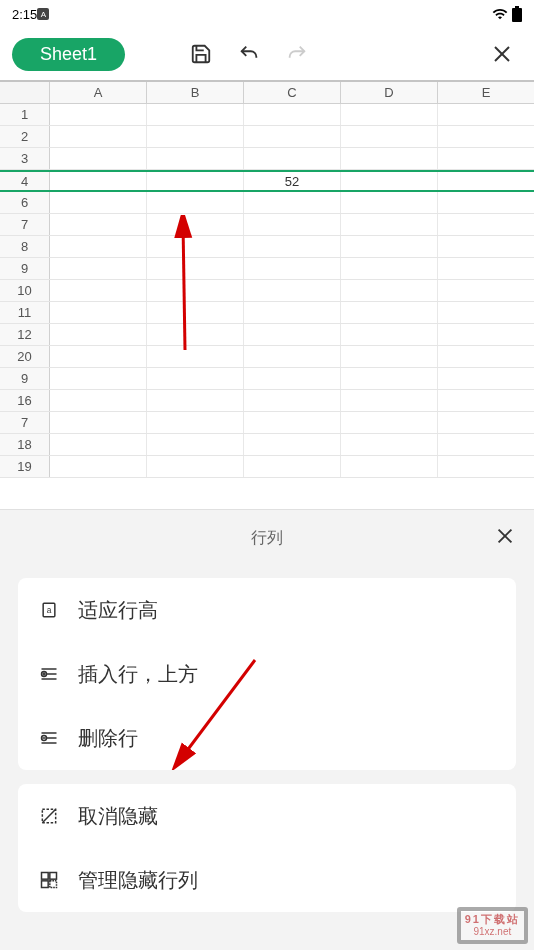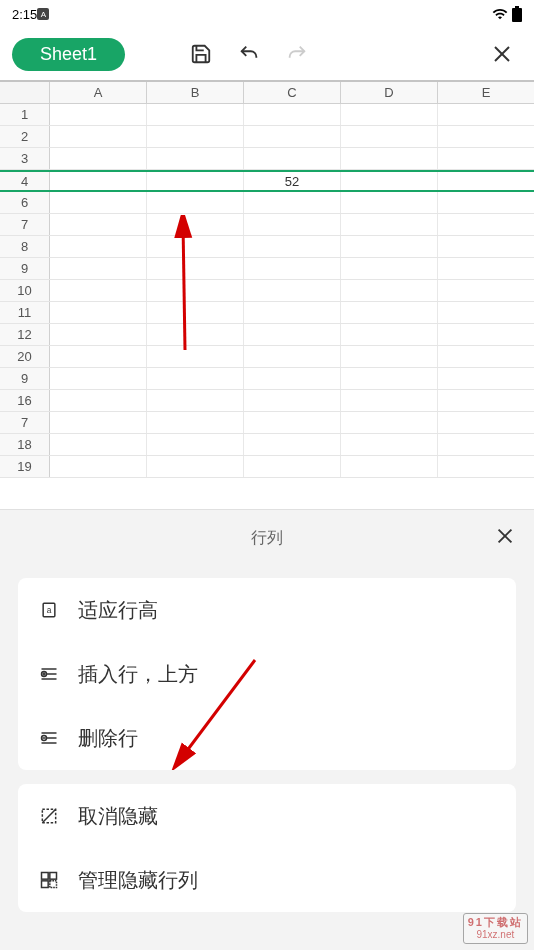--- a/index.html
+++ b/index.html
@@ -203,21 +203,21 @@
       left: 170px;
       top: 650px;
     }
     .watermark {
       position: absolute;
       right: 6px;
       bottom: 6px;
       opacity: 0.6;
     }
     .watermark-box {
-      border: 1px solid #737373;
+      border: 4px solid #737373;
       border-radius: 3px;
       font-size: 10px;
       color: #b8191b;
       padding: 2px 4px;
       line-height: 1.2;
       text-align: center;
       background: rgba(255,255,255,0.5);
     }
     .watermark-top {
       font-size: 11px;

